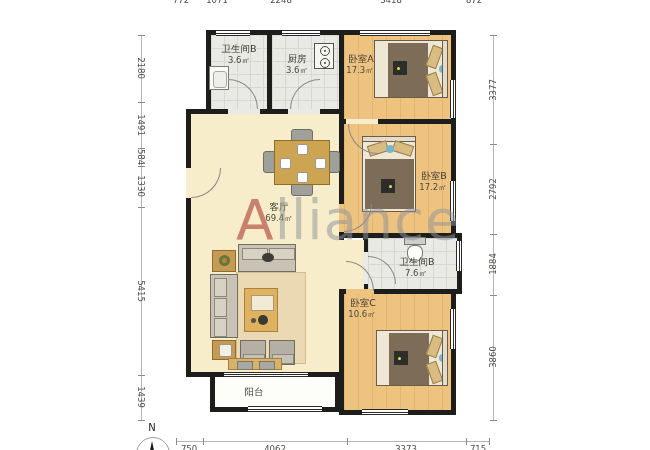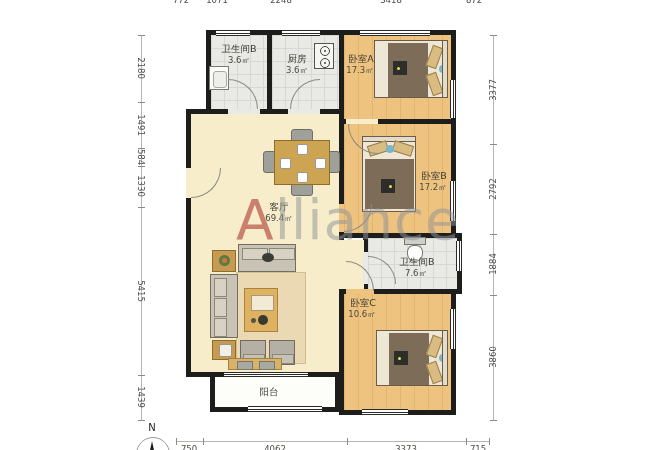--- a/index.html
+++ b/index.html
@@ -213,21 +213,21 @@
   <div class="rlabel" style="left:361px;top:54px;">卧室A</div>
   <div class="rarea" style="left:360px;top:66px;">17.3㎡</div>
   <div class="rlabel" style="left:434px;top:171px;">卧室B</div>
   <div class="rarea" style="left:433px;top:183px;">17.2㎡</div>
   <div class="rlabel" style="left:417px;top:257px;">卫生间B</div>
   <div class="rarea" style="left:416px;top:269px;">7.6㎡</div>
   <div class="rlabel" style="left:363px;top:298px;">卧室C</div>
   <div class="rarea" style="left:362px;top:310px;">10.6㎡</div>
   <div class="rlabel" style="left:279px;top:202px;">客厅</div>
   <div class="rarea" style="left:279px;top:214px;">69.4㎡</div>
-  <div class="rlabel" style="left:269px;top:387px;">阳台</div>
+  <div class="rlabel" style="left:254px;top:387px;">阳台</div>
 
   <div id="watermark">Alliance</div>
 
   <div class="dimline" style="left:141px;top:35px;width:1px;height:385px;"></div>
   <div class="tick" style="left:138px;top:35px;width:7px;height:1px;"></div>
   <div class="tick" style="left:138px;top:102px;width:7px;height:1px;"></div>
   <div class="tick" style="left:138px;top:148px;width:7px;height:1px;"></div>
   <div class="tick" style="left:138px;top:166px;width:7px;height:1px;"></div>
   <div class="tick" style="left:138px;top:207px;width:7px;height:1px;"></div>
   <div class="tick" style="left:138px;top:375px;width:7px;height:1px;"></div>

